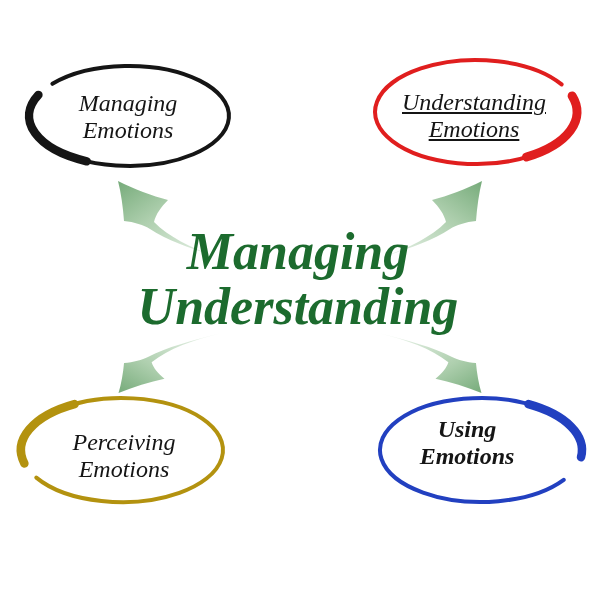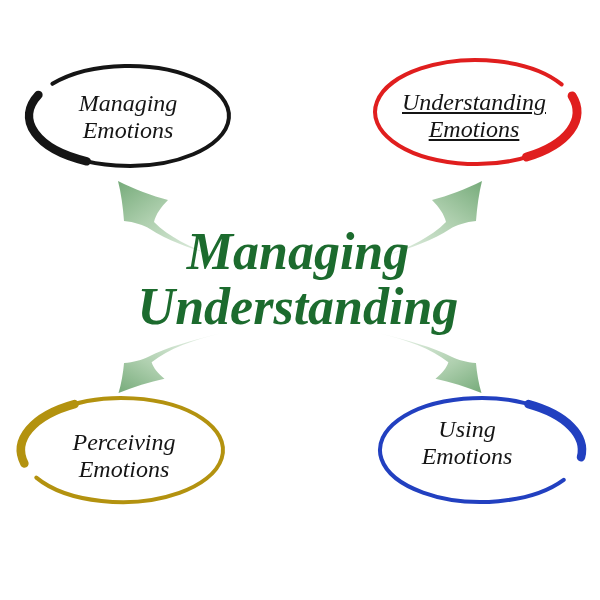--- a/index.html
+++ b/index.html
@@ -86,18 +86,18 @@
   <div class="node-label label-tr" style="color: rgb(21, 21, 21);">
     <div class="line">Understanding</div>
     <div class="line">Emotions</div>
   </div>
 
   <div class="node-label label-bl" style="color: rgb(21, 21, 21); margin-top: 8px;">
     <div class="line">Perceiving</div>
     <div class="line">Emotions</div>
   </div>
 
-  <div class="node-label label-br" style="color: rgb(21, 21, 21);">
+  <div class="node-label label-br" style="color: rgb(21, 21, 21); font-weight: bold;">
     <div class="line">Using</div>
     <div class="line">Emotions</div>
   </div>
 
 </div>
 
 </body></html>

